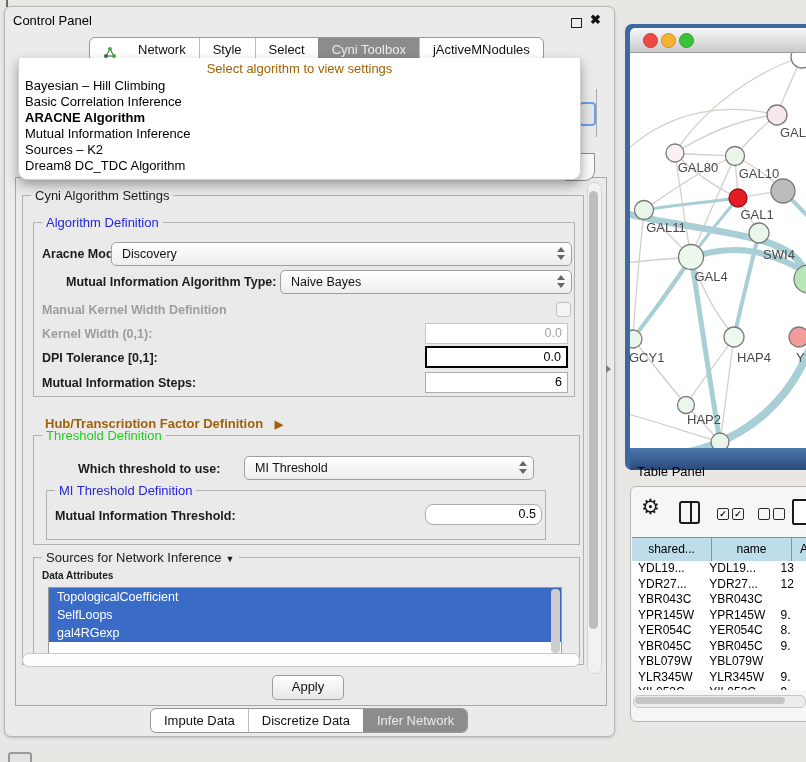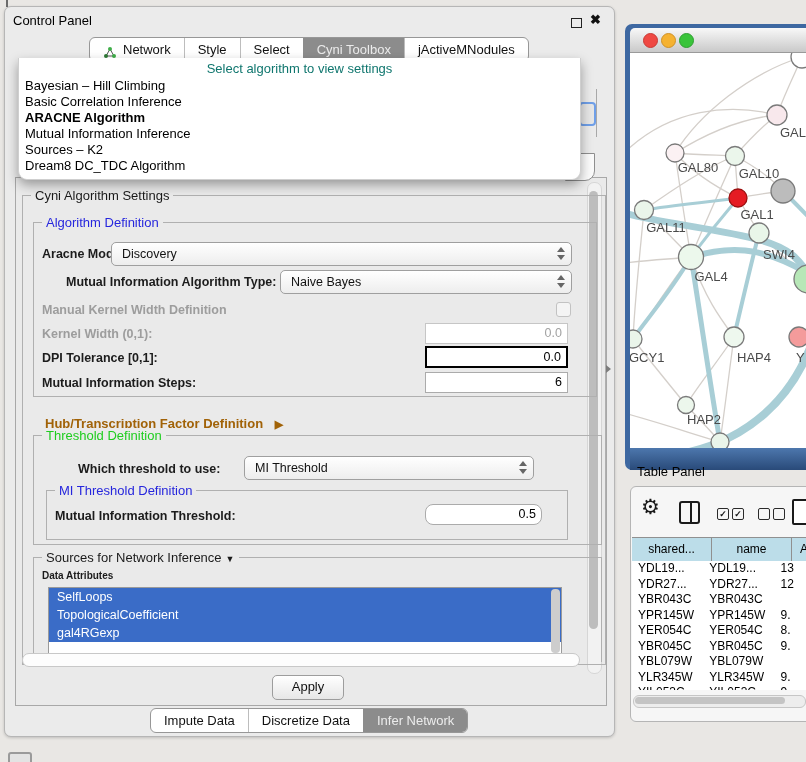--- a/index.html
+++ b/index.html
@@ -6,39 +6,39 @@
   body{font-family:"Liberation Sans",sans-serif;}
   #screen{position:relative;width:806px;height:762px;background:#e9e7e4;overflow:hidden;}
   
   .cp{position:absolute;left:4px;top:6px;width:609px;height:729px;background:#ebebeb;
       border:1px solid #b6b6b6;border-radius:7px;box-shadow:0 1px 3px rgba(0,0,0,.18);}
   .cp-title{position:absolute;left:8px;top:6px;font-size:13px;color:#000;}
   .float-btn{position:absolute;left:566px;top:11px;width:9px;height:8px;border:1.5px solid #222;background:transparent;}
   .close-btn{position:absolute;left:585px;top:5px;font-size:13px;font-weight:bold;color:#111;}
   
   .tabbar{position:absolute;display:flex;background:#fff;border:1px solid #979797;border-radius:6px;overflow:hidden;height:23px;}
-  .tab{padding:0 13px;line-height:23px;font-size:13px;color:#111;border-left:1px solid #bdbdbd;display:flex;align-items:center;gap:6px;white-space:nowrap;}
+  .tab{padding:0 13px;line-height:23px;font-size:13px;color:#111;border-left:1px solid #bdbdbd;display:flex;align-items:center;gap:21px;white-space:nowrap;}
   .tab:first-child{border-left:none;}
   .tab.sel{background:#8c8c8c;color:#ececec;border-left-color:#8c8c8c;}
   
   .dropdown{position:absolute;left:13px;top:51px;width:561px;height:121px;background:#fff;
             border:1px solid #cfcfcf;border-top:none;border-radius:0 0 9px 9px;
             box-shadow:0 5px 12px rgba(0,0,0,.35);z-index:40;}
-  .dd-head{position:absolute;left:0;top:3px;width:100%;text-align:center;color:#0f766e;font-size:13px;}
+  .dd-head{position:absolute;left:0;top:3px;width:100%;text-align:center;color:#a16207;font-size:13px;}
   .dd-item{position:absolute;left:6px;height:16px;line-height:16px;font-size:13px;color:#000;white-space:nowrap;}
   .dd-item.bold{font-weight:bold;}
   
   .frag-combo{position:absolute;left:574px;top:95px;width:13px;height:20px;border:2px solid #6f9fe8;border-radius:4px;background:#e6e6e6;z-index:5;}
   .frag-corner{position:absolute;left:560px;top:146px;width:28px;height:26px;border:1px solid #8f8f8f;border-radius:0 0 10px 0;background:#fbfbfb;z-index:5;}
   .frag-line{position:absolute;left:591px;top:82px;width:1px;height:48px;background:#a8a8a8;z-index:4;}
   
   .pane{position:absolute;left:10px;top:170px;width:590px;height:527px;background:#eaeaea;border:1px solid #a8a8a8;}
   .vscroll{position:absolute;left:571px;top:4px;width:13px;height:490px;background:#f2f2f2;border:1px solid #d6d6d6;border-radius:7px;}
   .vscroll .thumb{position:absolute;left:1px;top:8px;width:9px;height:438px;background:#bdbdbd;border-radius:5px;}
-  .grpbox{position:absolute;border:1px solid #b0b0b0;padding-left:22px;}
+  .grpbox{position:absolute;border:1px solid #b0b0b0;}
   .legend{position:absolute;top:-8px;background:#eaeaea;padding:0 4px;font-size:13px;color:#1a1a1a;white-space:nowrap;}
   .legend.blue{color:#2626dd;}
   .legend.green{color:#1fcd1f;}
   .lbl{position:absolute;font-size:12.5px;font-weight:bold;color:#1c1c1c;white-space:nowrap;}
   .lbl.dis{color:#9d9d9d;}
   .combo{position:absolute;background:linear-gradient(#ffffff,#ededed);border:1px solid #9f9f9f;border-radius:5px;height:22px;}
   .combo .val{position:absolute;left:10px;top:0;line-height:22px;font-size:12.5px;color:#111;}
   .combo .spin{position:absolute;right:5px;top:4px;width:9px;}
   .combo .spin i{display:block;width:0;height:0;border-left:4px solid transparent;border-right:4px solid transparent;}
   .combo .spin i.up{border-bottom:5px solid #666;margin-bottom:3px;}
@@ -205,22 +205,22 @@
             <div class="field" style="left:378px;top:13px;width:105px;border-radius:8px;">0.5</div>
           </div>
         </div>
 
         <div class="grpbox" style="left:10px;top:361px;width:545px;height:104px;border-bottom:none;">
           <div class="legend" style="left:8px;">
             <span>Sources for Network Inference</span><span class="src-tri">▼</span>
           </div>
           <div class="lbl" style="left:8px;top:12px;font-size:10px;">Data Attributes</div>
           <div class="attr-list" style="left:14px;top:29px;width:512px;height:72px;">
-          <div class="attr-item" style="background: rgb(58, 108, 199);">SelfLoops</div>
-              <div class="attr-item" style="background: rgb(58, 108, 199);">TopologicalCoefficient</div>
+          <div class="attr-item" style="background: rgb(58, 108, 199);">TopologicalCoefficient</div>
+              <div class="attr-item" style="background: rgb(58, 108, 199);">SelfLoops</div>
               <div class="attr-item" style="background: rgb(58, 108, 199);">gal4RGexp</div>
             </div>
           <div class="attr-scroll" style="left:517px;top:31px;"></div>
         </div>
       </div>
 
       <div class="hscroll"></div>
       <div class="applybtn">Apply</div>
     </div>
 

